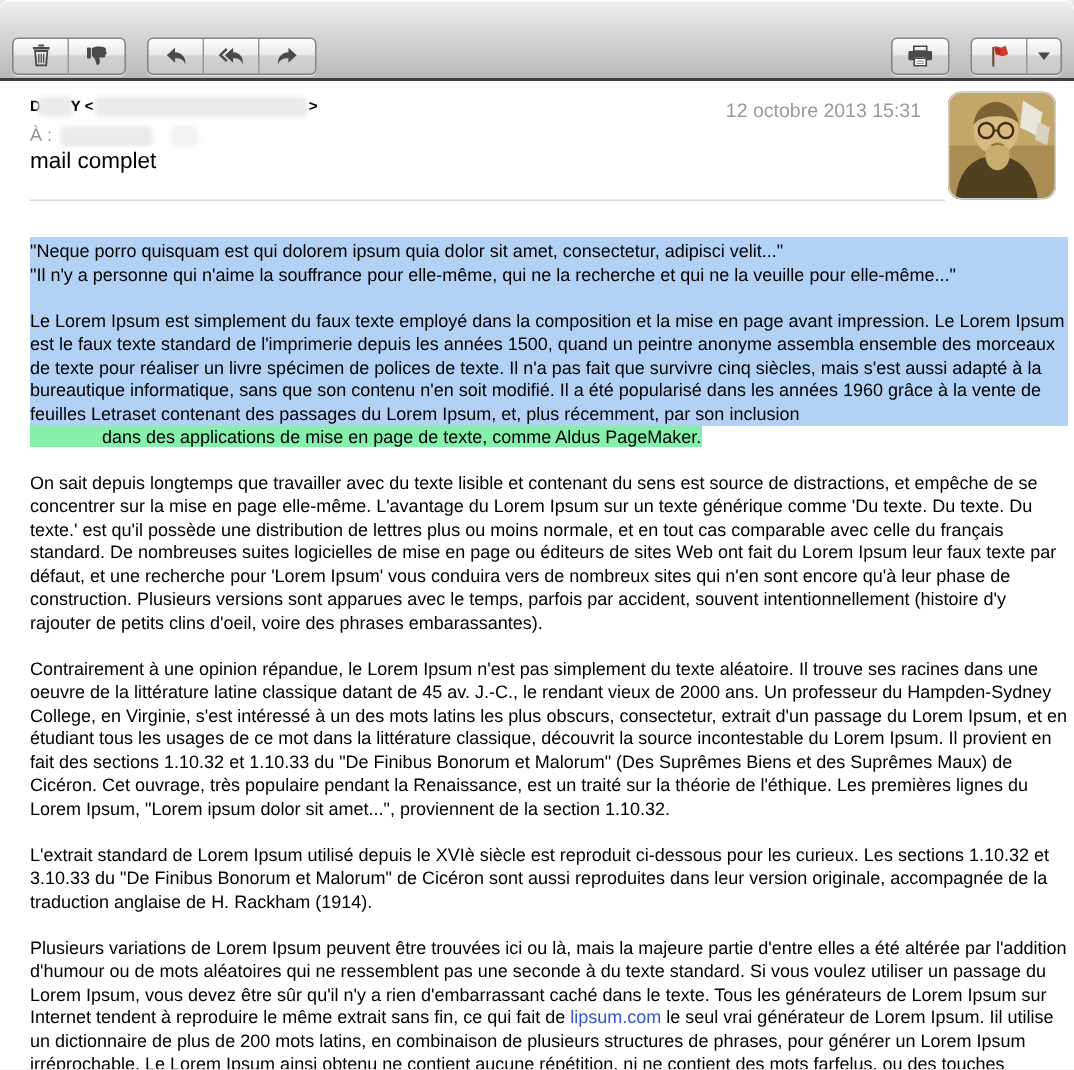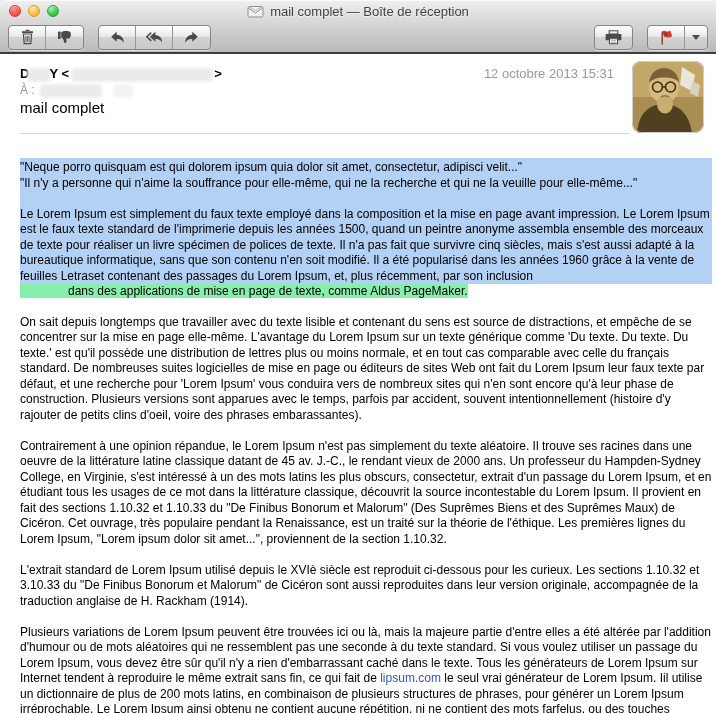--- a/index.html
+++ b/index.html
@@ -38,21 +38,21 @@
     appearance:none;border:none;background:transparent;margin:0;
     width:37px;height:23px;display:flex;align-items:center;justify-content:center;
     border-right:1px solid #979797;cursor:default;padding:0;
   }
   .seg:last-child{border-right:none;}
   .seg.narrow{width:22px;}
   .spacer{flex:1;}
   .chev{width:0;height:0;border-left:4px solid transparent;border-right:4px solid transparent;border-top:5px solid #4a4a4a;}
   
   .email-header{position:relative;height:100px;}
-  .sender-line{position:absolute;left:20px;top:12px;font-size:13px;font-weight:bold;color:#000;white-space:nowrap;}
+  .sender-line{position:absolute;left:20px;top:12px;font-size:10px;font-weight:bold;color:#000;white-space:nowrap;}
   .redact{display:inline-block;height:10px;border-radius:2px;background:#ebebec;box-shadow:0 0 3px 2px #ededee;vertical-align:middle;}
   .to-line{position:absolute;left:20px;top:29px;font-size:12px;color:#949494;}
   .subject-line{position:absolute;left:20px;top:45px;font-size:15px;color:#000;}
   .date-text{position:absolute;right:102px;top:12px;font-size:13px;color:#9a9a9a;}
   .avatar{position:absolute;right:12px;top:7px;width:72px;height:72px;}
   .header-divider{position:absolute;left:20px;top:79px;width:610px;height:1px;background:#d8d8d8;}
   
   .email-body{
     position:absolute;left:20px;right:4px;top:158px;bottom:0;overflow:hidden;
     font-size:12px;line-height:15.5px;color:#000;
@@ -64,37 +64,20 @@
   .email-body p{margin:0 0 15.5px 0;}
   .big-gap{margin-top:28px;}
   .body-link{color:#3355cc;cursor:pointer;}
 </style>
 </head>
 <body>
 
 <div class="window">
 
   <div class="chrome">
-    <div class="titlebar">
-      <div class="traffic">
-        <span class="tl red"></span>
-        <span class="tl yellow"></span>
-        <span class="tl green"></span>
-      </div>
-      <div class="title-wrap">
-        <span style="display:inline-flex;">
-          <svg width="17" height="13" viewBox="0 0 17 13">
-            <rect x="1" y="1.5" width="15" height="10.5" rx="1.6" fill="#f2f2f2" stroke="#8f8f8f" stroke-width="1"></rect>
-            <path d="M1.5 3 L8.5 8 L15.5 3" fill="none" stroke="#8f8f8f" stroke-width="1"></path>
-            <path d="M2 1.6 L8.5 5.5 L15 1.6" fill="none" stroke="#b5b5b5" stroke-width="1"></path>
-          </svg>
-        </span>
-        <span class="title-text">mail complet — Boîte de réception</span>
-      </div>
-    </div>
 
     <div class="toolbar">
       <div class="seg-group">
         <button class="seg">
           <span style="display:flex;">
             <svg width="13" height="16" viewBox="0 0 13 16">
               <path d="M4.6 1.3h3.8" stroke="#4a4a4a" stroke-width="1.3" fill="none"></path>
               <path d="M1 3.2h11" stroke="#4a4a4a" stroke-width="1.7" fill="none"></path>
               <path d="M2.4 5h8.2l-.8 9.6H3.2z" fill="none" stroke="#4a4a4a" stroke-width="1.2"></path>
               <path d="M4.9 6.8v6M6.5 6.8v6M8.1 6.8v6" stroke="#4a4a4a" stroke-width=".8" fill="none"></path>

